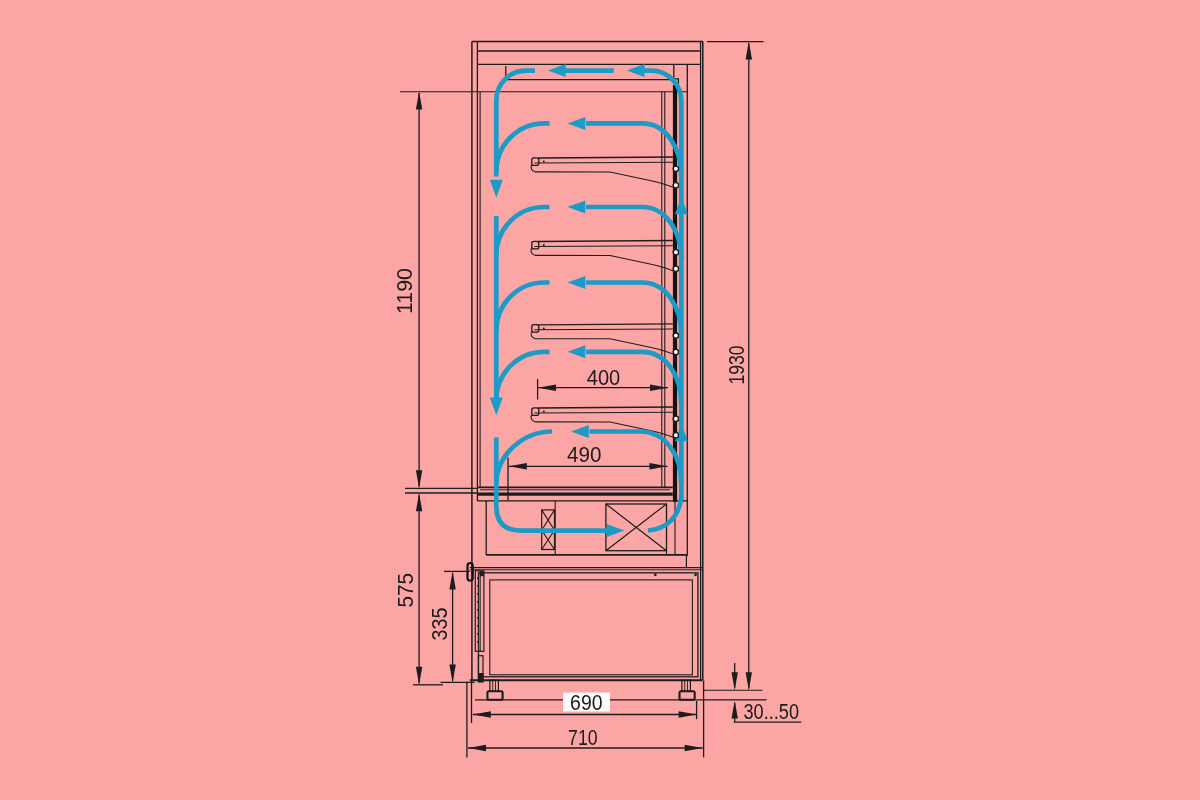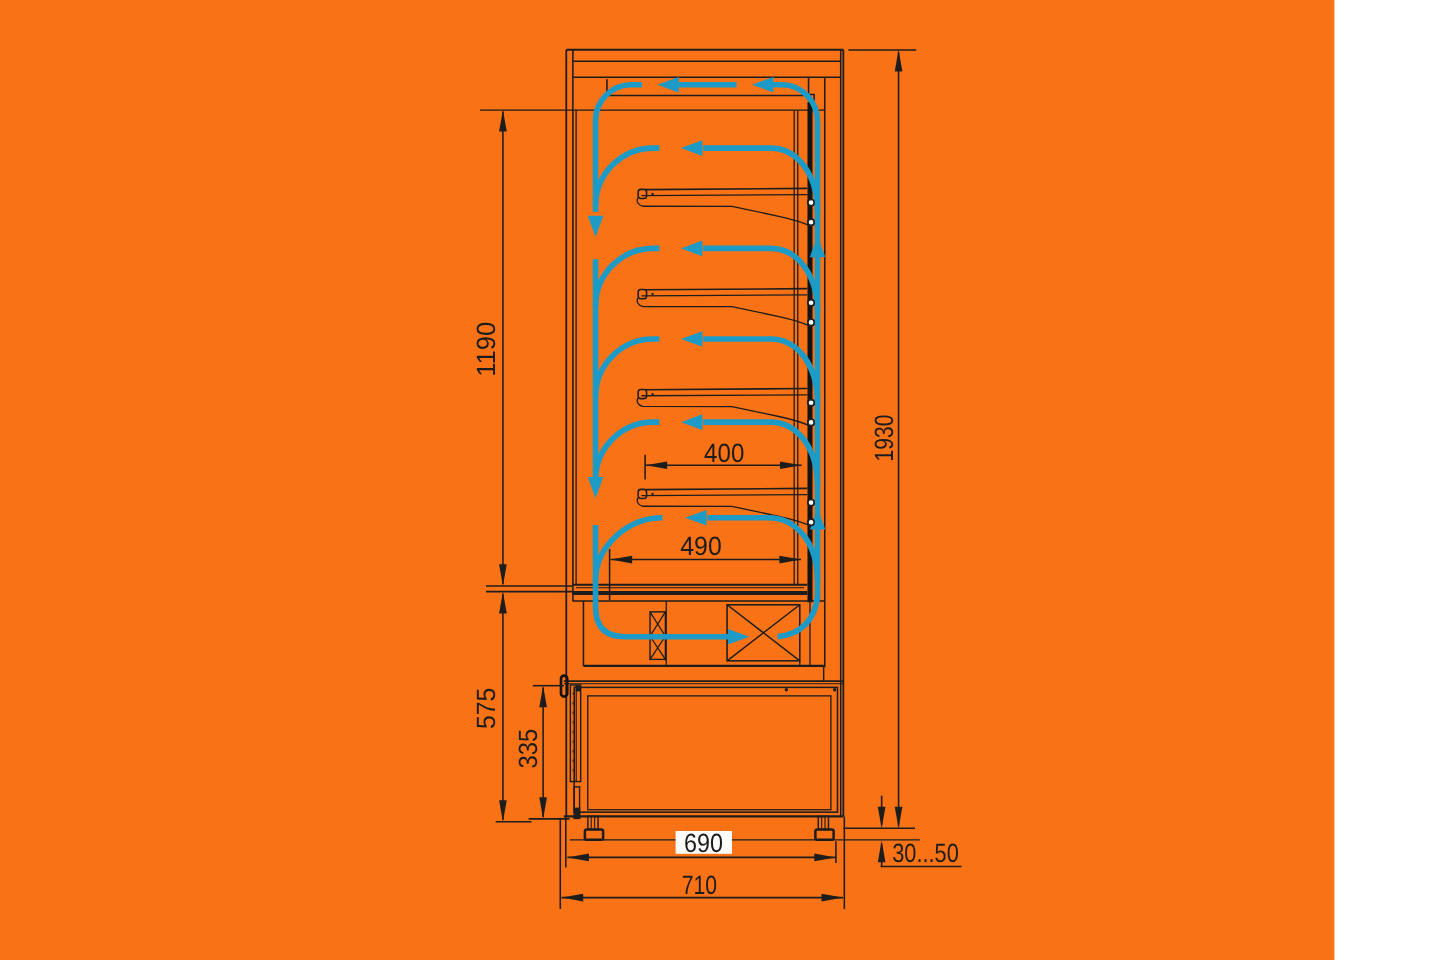--- a/index.html
+++ b/index.html
@@ -1,16 +1,16 @@
 <!DOCTYPE html>
 <html><head>
 <meta charset="utf-8">
 <style>
   html,body{margin:0;padding:0;background:#ffffff;}
-  #page{width:1112px;height:800px;position:relative;background:#f97316;overflow:hidden;}
+  #page{width:1200px;height:800px;position:relative;background:#fca5a5;overflow:hidden;}
   svg{position:absolute;top:0;left:0;}
   text{font-family:"Liberation Sans",sans-serif;fill:#1c1c1c;}
 </style>
 </head>
 <body>
 <div id="page">
 <svg width="1200" height="800" viewBox="0 0 1200 800">
 <g fill="none" stroke="#1d1d1d" stroke-width="1.3">
 
 <g>

